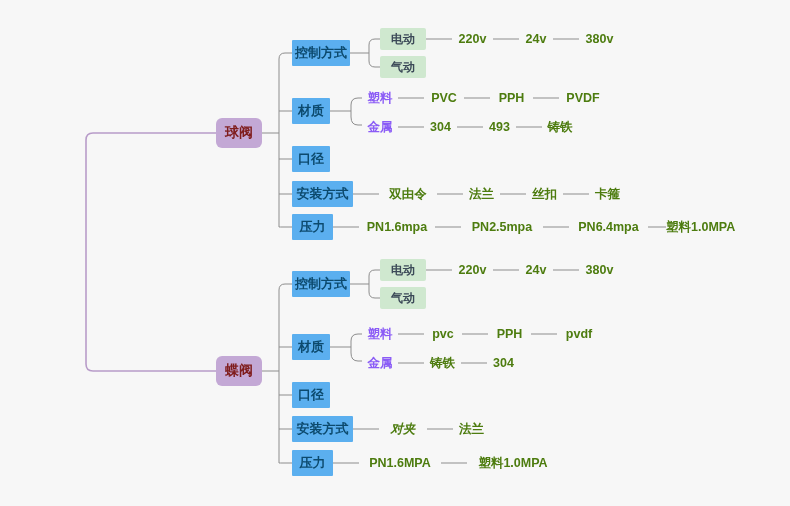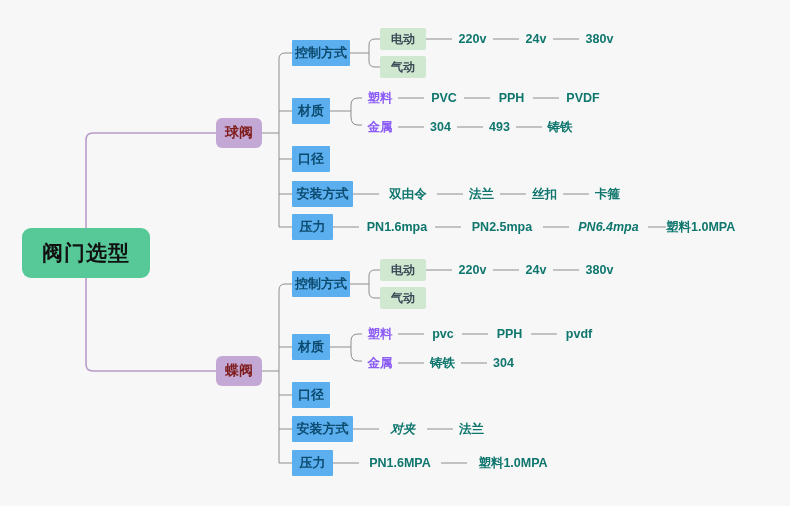--- a/index.html
+++ b/index.html
@@ -28,21 +28,21 @@
     color:#0c4a6e;font-size:13px;font-weight:bold;
   }
   .lvl4box{
     background:#cfe8cf;border-radius:2px;
     color:#3c4a58;font-size:12px;font-weight:bold;
   }
   .plain{
     color:#8b5cf6;font-size:12.5px;font-weight:bold;background:transparent;
   }
   .leaf{
-    color:#0f766e;font-size:12.5px;font-weight:bold;background:transparent;
+    color:#4d7c0f;font-size:12.5px;font-weight:bold;background:transparent;
   }
 </style>
 </head>
 <body>
 
 <div id="canvas">
 
   <svg id="svg">
 
     <path d="M86,253 L86,140 Q86,133 93,133 L216,133" fill="none" stroke="#b89cc9" stroke-width="1.6"></path>
@@ -119,23 +119,20 @@
     <path d="M398,363 L424,363" fill="none" stroke="#8d8d8d" stroke-width="1"></path>
     <path d="M461,363 L487,363" fill="none" stroke="#8d8d8d" stroke-width="1"></path>
 
     <path d="M353,429 L379,429" fill="none" stroke="#8d8d8d" stroke-width="1"></path>
     <path d="M427,429 L453,429" fill="none" stroke="#8d8d8d" stroke-width="1"></path>
 
     <path d="M333,463 L359,463" fill="none" stroke="#8d8d8d" stroke-width="1"></path>
     <path d="M441,463 L467,463" fill="none" stroke="#8d8d8d" stroke-width="1"></path>
   </svg>
 
-  <div class="node root" style="left:22px;top:228px;width:128px;height:50px;">
-    <span>阀门选型</span>
-  </div>
 
   <div class="node lvl2" style="left:216px;top:118px;width:46px;height:30px;">
     <span>球阀</span>
   </div>
 
   <div class="node lvl3" style="left:292px;top:40px;width:58px;height:26px;">
     <span>控制方式</span>
   </div>
   <div class="node lvl4box" style="left:380px;top:28px;width:46px;height:22px;">
     <span>电动</span>
@@ -203,21 +200,21 @@
 
   <div class="node lvl3" style="left:292px;top:214px;width:41px;height:26px;">
     <span>压力</span>
   </div>
   <div class="node leaf" style="left:359px;top:218px;width:76px;height:18px;">
     <span>PN1.6mpa</span>
   </div>
   <div class="node leaf" style="left:461px;top:218px;width:82px;height:18px;text-align:right;">
     <span>PN2.5mpa</span>
   </div>
-  <div class="node leaf" style="left:569px;top:218px;width:79px;height:18px;font-style:italic;">
+  <div class="node leaf" style="left:569px;top:218px;width:79px;height:18px;">
     <span>PN6.4mpa</span>
   </div>
   <div class="node leaf" style="left:666px;top:218px;width:100px;height:18px;justify-content:flex-start;">
     <span>塑料1.0MPA</span>
   </div>
 
   <div class="node lvl2" style="left:216px;top:356px;width:46px;height:30px;">
     <span>蝶阀</span>
   </div>
 

